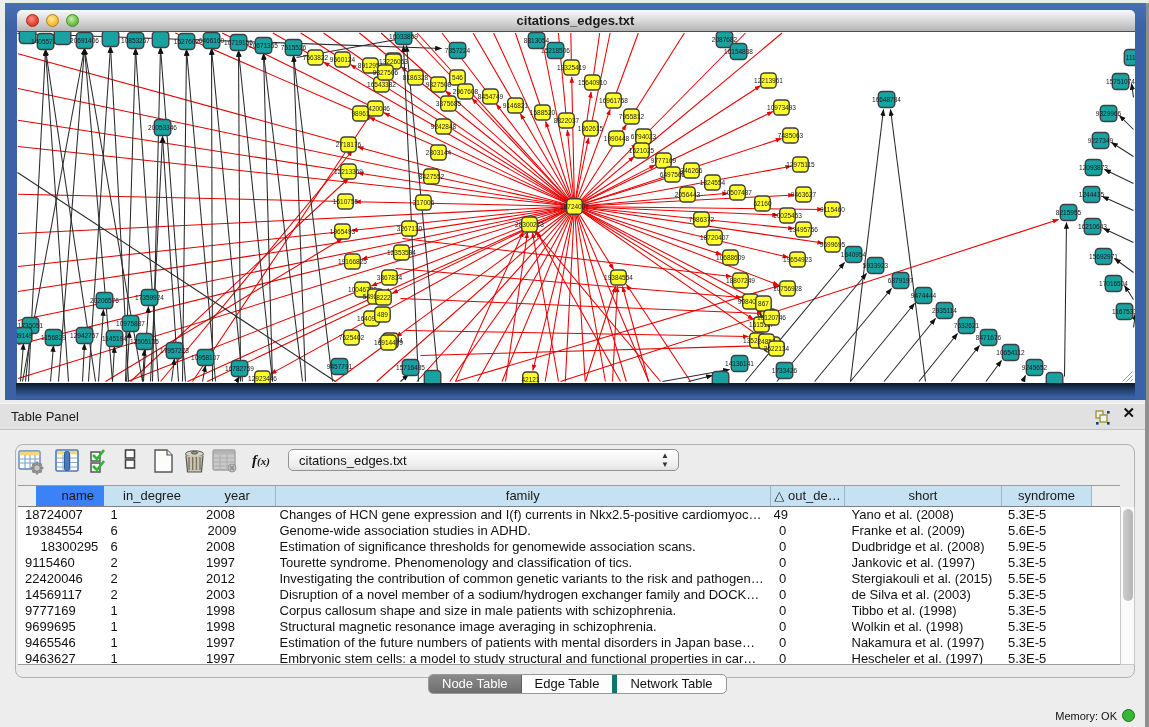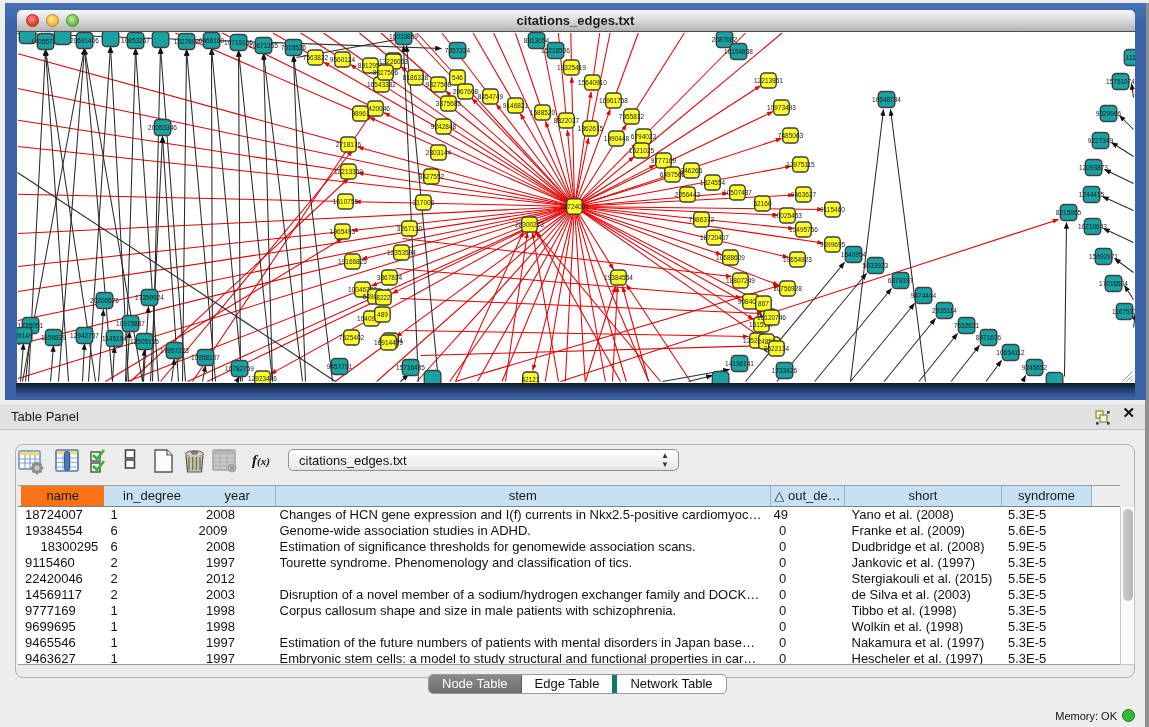--- a/index.html
+++ b/index.html
@@ -589,42 +589,42 @@
     <div style="position:absolute;left:196px;top:4px;"><svg width="26" height="24" viewBox="0 0 26 24">
         <rect x="1" y="1" width="22" height="20" rx="1.5" fill="#c9c9c9" stroke="#a0a0a0" stroke-width="1.4"></rect>
         <rect x="2" y="2" width="20" height="3.5" fill="#b4b4b4"></rect>
         <path d="M2 9h20M2 13h20M2 17h20M8 6v15M15 6v15" stroke="#adadad" stroke-width="1"></path>
         <circle cx="20" cy="19" r="4" fill="#bdbdbd" stroke="#9a9a9a"></circle>
         <path d="M18 17 L22 21 M22 17 L18 21" stroke="#8f8f8f" stroke-width="1.4"></path>
       </svg></div>
     <div style="position:absolute;left:236px;top:7px;font:italic 700 15px 'Liberation Serif',serif;color:#111">f<span style="font-size:11px">(x)</span></div>
   <div id="dd">citations_edges.txt<span class="arr">▲<br>▼</span></div>
   <div id="thead">
-      <div class="hc" style="left:3px;width:85.5px;background:#f97316">name</div>
+      <div class="hc" style="left:18px;width:85.5px;background:#3b82f6">name</div>
       <div class="hc" style="left:86px;width:98px;background:#c6e2f2">in_degree</div>
       <div class="hc" style="left:182.5px;width:75.5px;background:#c6e2f2">year</div>
-      <div class="hc" style="left:258px;width:495.5px;background:#c6e2f2">stem</div>
+      <div class="hc" style="left:258px;width:495.5px;background:#c6e2f2">family</div>
       <div class="hc" style="left:753.5px;width:74px;background:#c6e2f2">△ out_de…</div>
       <div class="hc" style="left:827.5px;width:157px;background:#c6e2f2">short</div>
       <div class="hc" style="left:984.5px;width:90px;background:#c6e2f2">syndrome</div>
     </div>
   <div id="tbody">
       <div class="row" style="top:0px">
         <div class="rc" style="left:7.5px;width:78.5px">18724007</div>
         <div class="rc" style="left:93px;width:89.5px">1</div>
         <div class="rc" style="left:188.5px;width:69.5px">2008</div>
         <div class="rc" style="left:262px;width:491.5px">Changes of HCN gene expression and I(f) currents in Nkx2.5-positive cardiomyoc…</div>
         <div class="rc" style="left:756px;width:66px">49</div>
         <div class="rc" style="left:834.0px;width:150.5px">Yano et al. (2008)</div>
         <div class="rc" style="left:990.5px;width:84px">5.3E-5</div>
       </div>
       <div class="row" style="top:16px">
         <div class="rc" style="left:7.5px;width:78.5px">19384554</div>
         <div class="rc" style="left:93px;width:89.5px">6</div>
-        <div class="rc" style="left:181px;width:69.5px">2009</div>
+        <div class="rc" style="left:190px;width:69.5px">2009</div>
         <div class="rc" style="left:262px;width:491.5px">Genome-wide association studies in ADHD.</div>
         <div class="rc" style="left:761.5px;width:66px">0</div>
         <div class="rc" style="left:834.0px;width:150.5px">Franke et al. (2009)</div>
         <div class="rc" style="left:990.5px;width:84px">5.6E-5</div>
       </div>
       <div class="row" style="top:32px">
         <div class="rc" style="left:23px;width:78.5px">18300295</div>
         <div class="rc" style="left:93px;width:89.5px">6</div>
         <div class="rc" style="left:188.5px;width:69.5px">2008</div>
         <div class="rc" style="left:262px;width:491.5px">Estimation of significance thresholds for genomewide association scans.</div>
@@ -638,20 +638,21 @@
         <div class="rc" style="left:188.5px;width:69.5px">1997</div>
         <div class="rc" style="left:262px;width:491.5px">Tourette syndrome. Phenomenology and classification of tics.</div>
         <div class="rc" style="left:761.5px;width:66px">0</div>
         <div class="rc" style="left:834.0px;width:150.5px">Jankovic et al. (1997)</div>
         <div class="rc" style="left:990.5px;width:84px">5.3E-5</div>
       </div>
       <div class="row" style="top:64px">
         <div class="rc" style="left:7.5px;width:78.5px">22420046</div>
         <div class="rc" style="left:93px;width:89.5px">2</div>
         <div class="rc" style="left:188.5px;width:69.5px">2012</div>
+        <div class="rc" style="left:262px;width:491.5px">Investigating the contribution of common genetic variants to the risk and pathogen…</div>
         <div class="rc" style="left:761.5px;width:66px">0</div>
         <div class="rc" style="left:834.0px;width:150.5px">Stergiakouli et al. (2015)</div>
         <div class="rc" style="left:990.5px;width:84px">5.5E-5</div>
       </div>
       <div class="row" style="top:80px">
         <div class="rc" style="left:7.5px;width:78.5px">14569117</div>
         <div class="rc" style="left:93px;width:89.5px">2</div>
         <div class="rc" style="left:188.5px;width:69.5px">2003</div>
         <div class="rc" style="left:262px;width:491.5px">Disruption of a novel member of a sodium/hydrogen exchanger family and DOCK…</div>
         <div class="rc" style="left:761.5px;width:66px">0</div>
@@ -664,20 +665,21 @@
         <div class="rc" style="left:188.5px;width:69.5px">1998</div>
         <div class="rc" style="left:262px;width:491.5px">Corpus callosum shape and size in male patients with schizophrenia.</div>
         <div class="rc" style="left:761.5px;width:66px">0</div>
         <div class="rc" style="left:834.0px;width:150.5px">Tibbo et al. (1998)</div>
         <div class="rc" style="left:990.5px;width:84px">5.3E-5</div>
       </div>
       <div class="row" style="top:112px">
         <div class="rc" style="left:7.5px;width:78.5px">9699695</div>
         <div class="rc" style="left:93px;width:89.5px">1</div>
         <div class="rc" style="left:188.5px;width:69.5px">1998</div>
+        <div class="rc" style="left:262px;width:491.5px">Structural magnetic resonance image averaging in schizophrenia.</div>
         <div class="rc" style="left:761.5px;width:66px">0</div>
         <div class="rc" style="left:834.0px;width:150.5px">Wolkin et al. (1998)</div>
         <div class="rc" style="left:990.5px;width:84px">5.3E-5</div>
       </div>
       <div class="row" style="top:128px">
         <div class="rc" style="left:7.5px;width:78.5px">9465546</div>
         <div class="rc" style="left:93px;width:89.5px">1</div>
         <div class="rc" style="left:188.5px;width:69.5px">1997</div>
         <div class="rc" style="left:262px;width:491.5px">Estimation of the future numbers of patients with mental disorders in Japan base…</div>
         <div class="rc" style="left:761.5px;width:66px">0</div>

